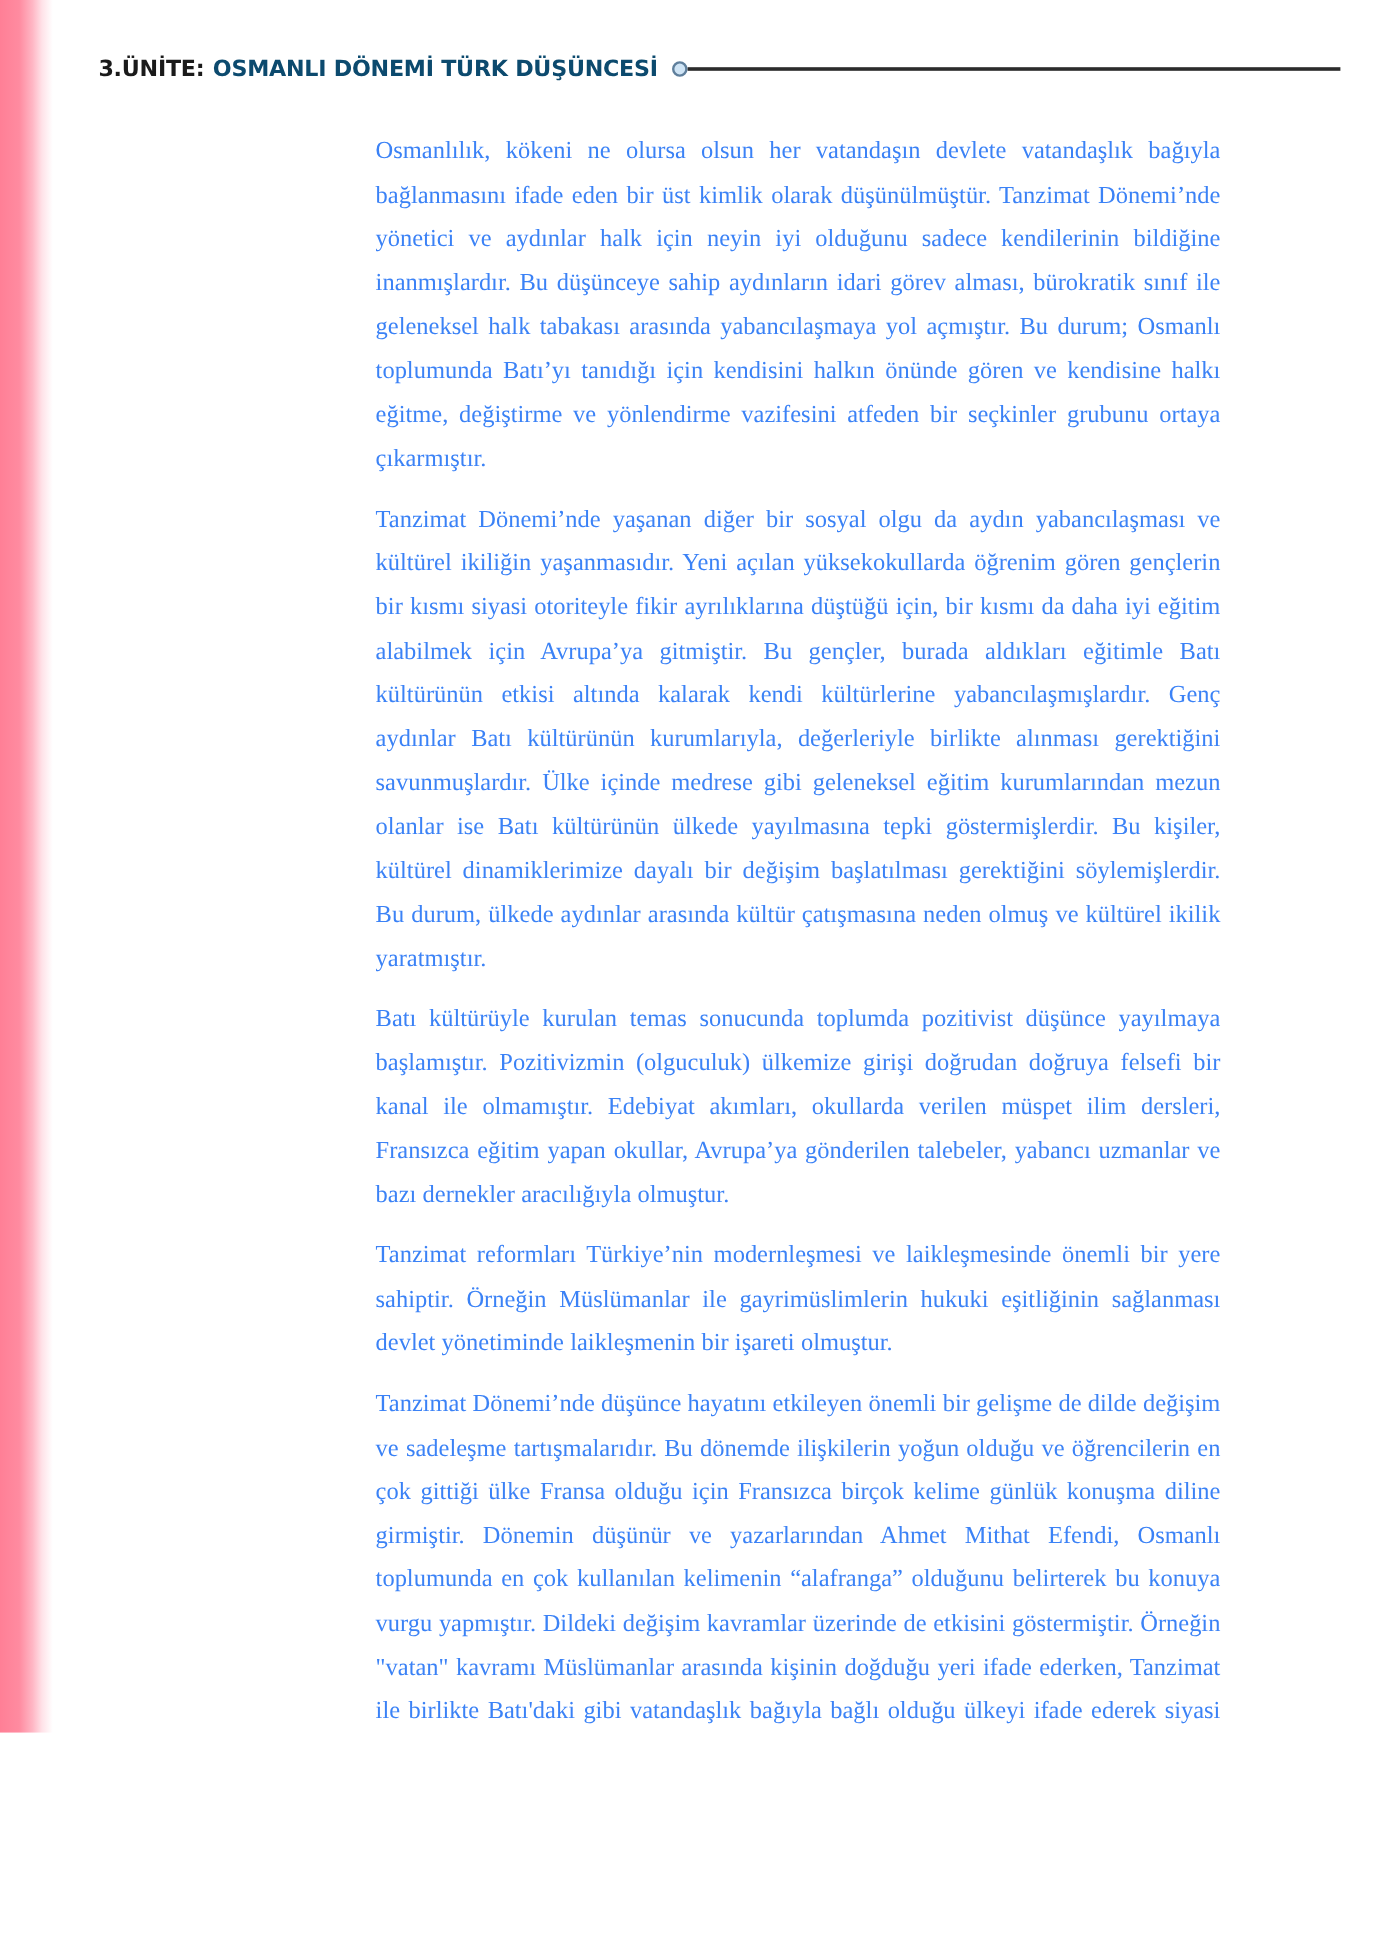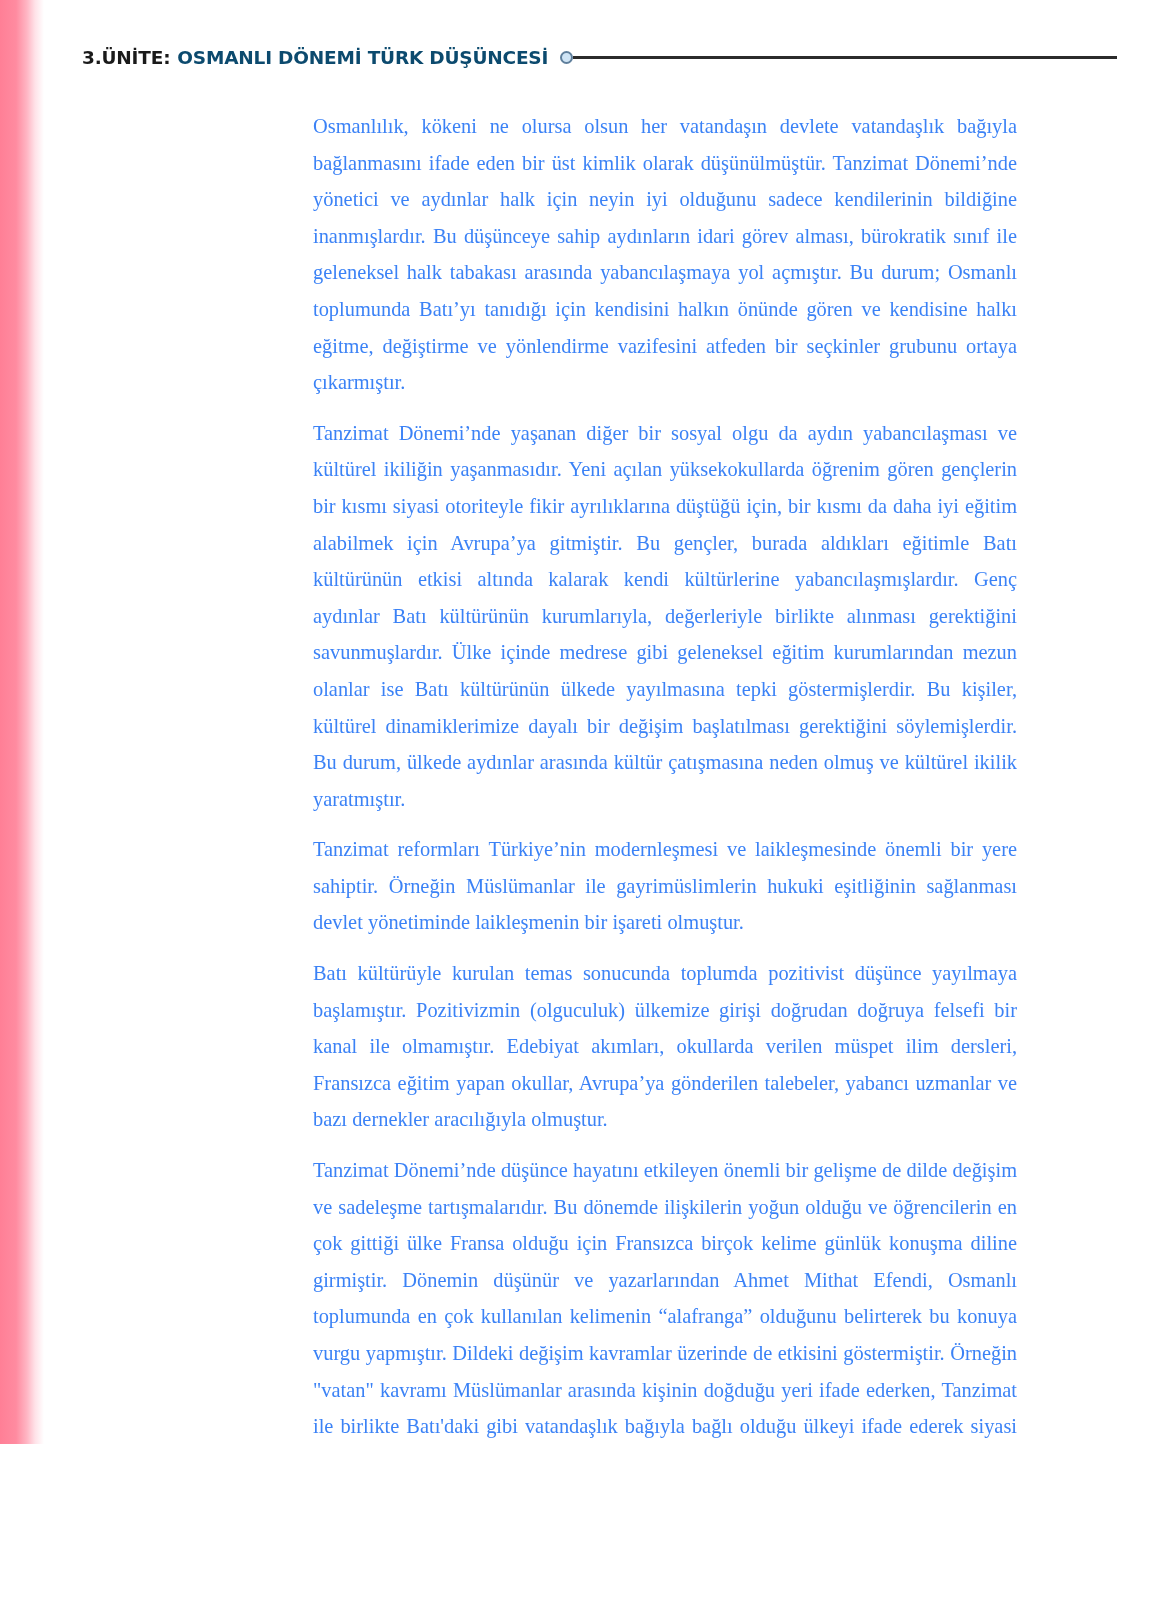--- a/index.html
+++ b/index.html
@@ -118,20 +118,20 @@
   <div class="runhead">
     <span class="runhead-unit">3.ÜNİTE:</span>
     <span class="runhead-title">OSMANLI DÖNEMİ TÜRK DÜŞÜNCESİ</span>
     <span class="runhead-dot"></span>
     <span class="runhead-rule"></span>
   </div>
 
   <div class="content">
     <p class="para">Osmanlılık, kökeni ne olursa olsun her vatandaşın devlete vatandaşlık bağıyla bağlanmasını ifade eden bir üst kimlik olarak düşünülmüştür. Tanzimat Dönemi’nde yönetici ve aydınlar halk için neyin iyi olduğunu sadece kendilerinin bildiğine inanmışlardır. Bu düşünceye sahip aydınların idari görev alması, bürokratik sınıf ile geleneksel halk tabakası arasında yabancılaşmaya yol açmıştır. Bu durum; Osmanlı toplumunda Batı’yı tanıdığı için kendisini halkın önünde gören ve kendisine halkı eğitme, değiştirme ve yönlendirme vazifesini atfeden bir seçkinler grubunu ortaya çıkarmıştır.</p>
     <p class="para">Tanzimat Dönemi’nde yaşanan diğer bir sosyal olgu da aydın yabancılaşması ve kültürel ikiliğin yaşanmasıdır. Yeni açılan yüksekokullarda öğrenim gören gençlerin bir kısmı siyasi otoriteyle fikir ayrılıklarına düştüğü için, bir kısmı da daha iyi eğitim alabilmek için Avrupa’ya gitmiştir. Bu gençler, burada aldıkları eğitimle Batı kültürünün etkisi altında kalarak kendi kültürlerine yabancılaşmışlardır. Genç aydınlar Batı kültürünün kurumlarıyla, değerleriyle birlikte alınması gerektiğini savunmuşlardır. Ülke içinde medrese gibi geleneksel eğitim kurumlarından mezun olanlar ise Batı kültürünün ülkede yayılmasına tepki göstermişlerdir. Bu kişiler, kültürel dinamiklerimize dayalı bir değişim başlatılması gerektiğini söylemişlerdir. Bu durum, ülkede aydınlar arasında kültür çatışmasına neden olmuş ve kültürel ikilik yaratmıştır.</p>
+    <p class="para">Batı kültürüyle kurulan temas sonucunda toplumda pozitivist düşünce yayılmaya başlamıştır. Pozitivizmin (olguculuk) ülkemize girişi doğrudan doğruya felsefi bir kanal ile olmamıştır. Edebiyat akımları,  okullarda verilen müspet ilim dersleri,  Fransızca eğitim yapan okullar, Avrupa’ya gönderilen talebeler, yabancı uzmanlar ve bazı dernekler aracılığıyla olmuştur.</p>
     <p class="para">Tanzimat reformları Türkiye’nin modernleşmesi ve laikleşmesinde önemli bir yere sahiptir. Örneğin Müslümanlar ile gayrimüslimlerin hukuki eşitliğinin sağlanması devlet yönetiminde laikleşmenin bir işareti olmuştur.</p>
-    <p class="para">Batı kültürüyle kurulan temas sonucunda toplumda pozitivist düşünce yayılmaya başlamıştır. Pozitivizmin (olguculuk) ülkemize girişi doğrudan doğruya felsefi bir kanal ile olmamıştır. Edebiyat akımları,  okullarda verilen müspet ilim dersleri,  Fransızca eğitim yapan okullar, Avrupa’ya gönderilen talebeler, yabancı uzmanlar ve bazı dernekler aracılığıyla olmuştur.</p>
     <p class="para">Tanzimat Dönemi’nde düşünce hayatını etkileyen önemli bir gelişme de dilde değişim ve sadeleşme tartışmalarıdır. Bu dönemde ilişkilerin yoğun olduğu ve öğrencilerin en çok gittiği ülke Fransa olduğu için Fransızca birçok kelime günlük konuşma diline girmiştir. Dönemin düşünür ve yazarlarından Ahmet Mithat Efendi, Osmanlı toplumunda en çok kullanılan kelimenin “alafranga” olduğunu belirterek bu konuya vurgu yapmıştır. Dildeki değişim kavramlar üzerinde de etkisini göstermiştir. Örneğin "vatan" kavramı Müslümanlar arasında kişinin doğduğu yeri ifade ederken, Tanzimat ile birlikte Batı'daki gibi vatandaşlık bağıyla bağlı olduğu ülkeyi ifade ederek siyasi bir anlam taşımaya başlamıştır. "Hürriyet" kavramı da İslam anlayışında köleliğin karşıtı iken Tanzimat ile birlikte tüm siyasi haklara, özgürlüklere sahip olma manasında kullanılmıştır.</p>
   </div>
 
   <div class="folio">138</div>
 
 </div>
 
 </body></html>

